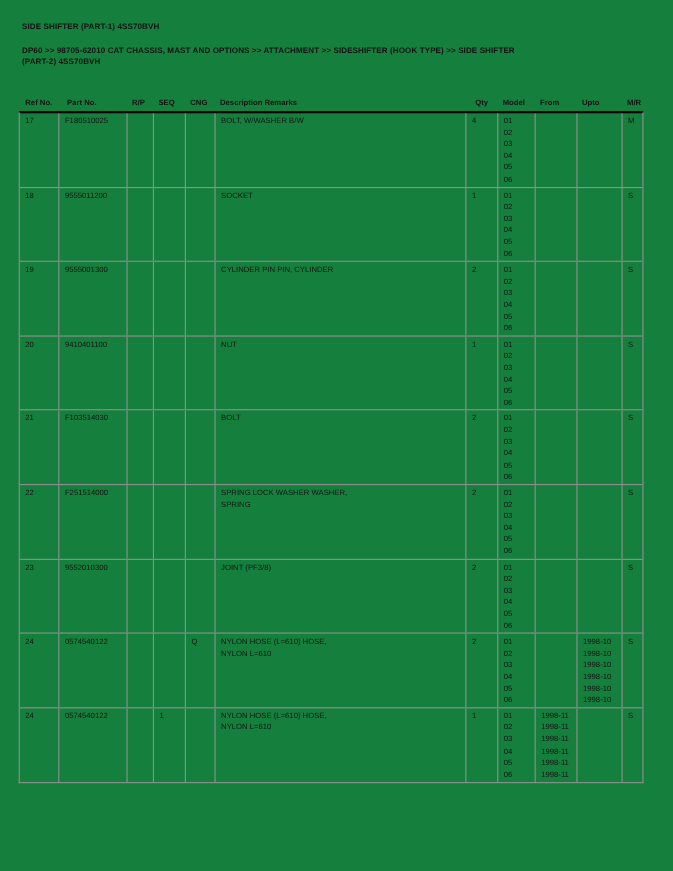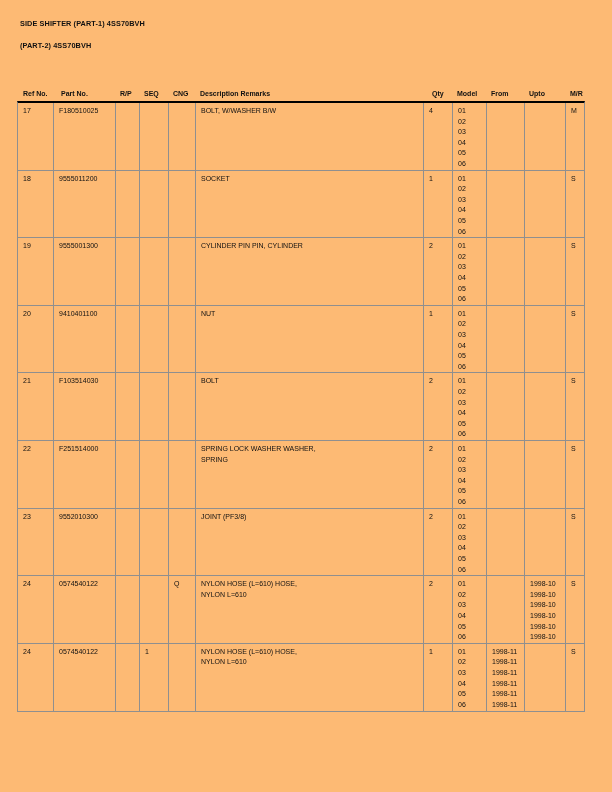--- a/index.html
+++ b/index.html
@@ -1,20 +1,20 @@
 <!DOCTYPE html>
 <html><head>
 <meta charset="utf-8">
 <style>
   html, body { margin: 0; padding: 0; background: #ffffff; }
   .page {
     position: relative;
     width: 612px;
     height: 792px;
-    background: #fdba74;
+    background: #15803d;
     font-family: "Liberation Sans", sans-serif;
     color: #111111;
     overflow: hidden;
   }
   .doc-title {
     position: absolute;
     left: 20px;
     top: 19px;
     font-size: 7.3px;
     font-weight: bold;
@@ -74,20 +74,21 @@
   .tcell:last-child { border-right: none; }
 </style>
 </head>
 <body>
 
 <div class="page">
 
   <div class="doc-title">SIDE SHIFTER (PART-1) 4SS70BVH</div>
 
   <div class="breadcrumb">
+    <div>DP60 &gt;&gt; 98705-62010 CAT CHASSIS, MAST AND OPTIONS &gt;&gt; ATTACHMENT &gt;&gt; SIDESHIFTER (HOOK TYPE) &gt;&gt; SIDE SHIFTER</div>
     <div>(PART-2) 4SS70BVH</div>
   </div>
 
   <div class="table-wrap">
     <div class="thead">
         <div class="hcell">Ref No.</div>
         <div class="hcell">Part No.</div>
         <div class="hcell">R/P</div>
         <div class="hcell">SEQ</div>
         <div class="hcell">CNG</div>

